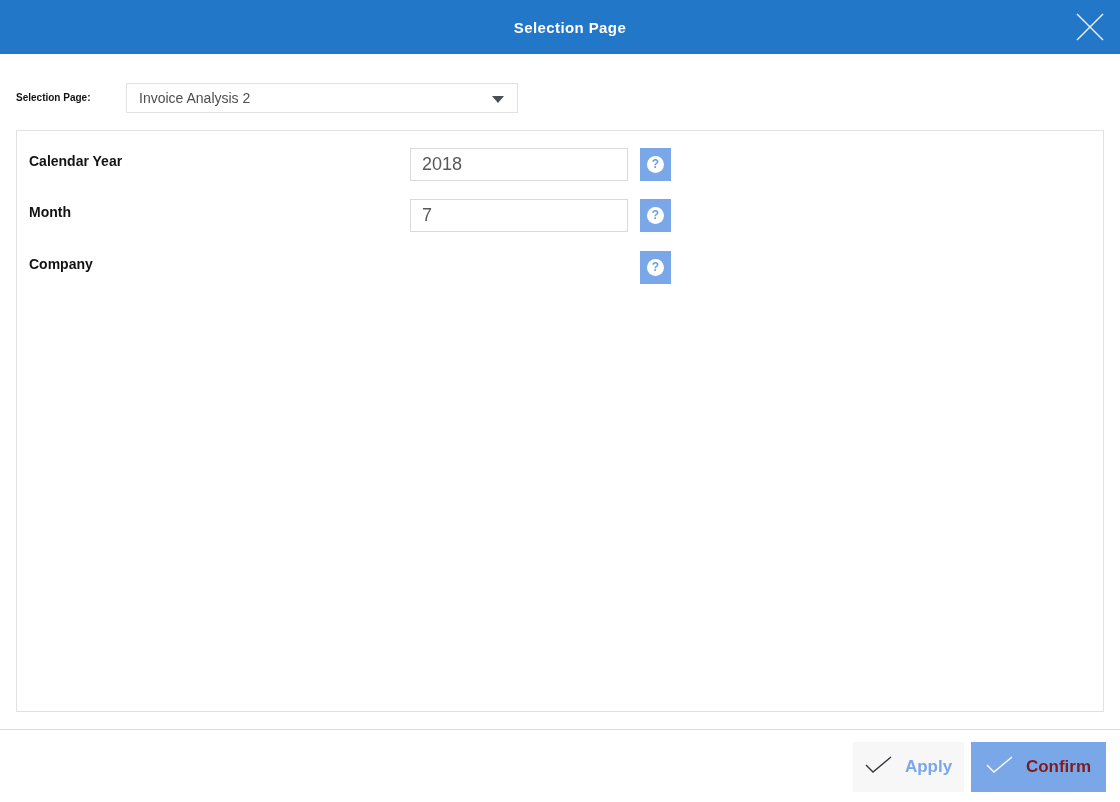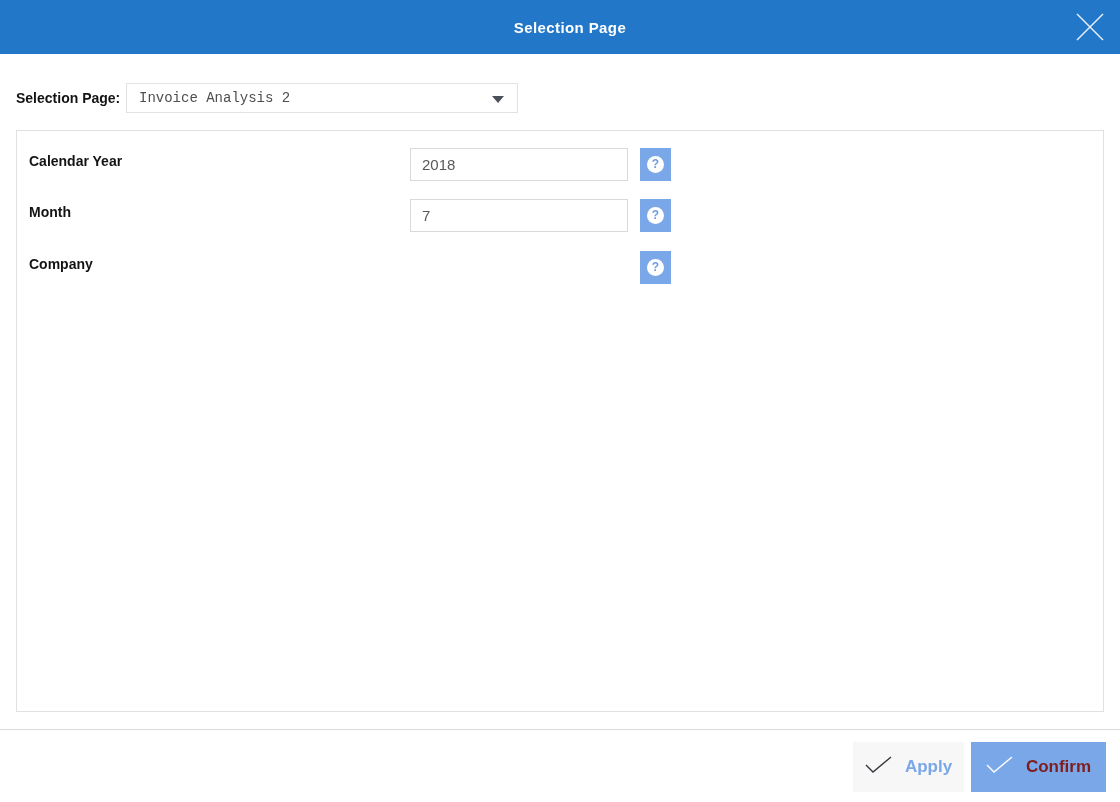--- a/index.html
+++ b/index.html
@@ -25,25 +25,25 @@
     position: absolute; right: 13px; top: 10px;
     width: 34px; height: 34px;
     background: transparent; border: none; cursor: pointer;
     display: flex; align-items: center; justify-content: center;
   }
 
   
   .selector-row { position: absolute; top: 83px; left: 0; right: 0; height: 30px; }
   .selector-label {
     position: absolute; left: 16px; top: 0; height: 30px; line-height: 30px;
-    font-size: 14px; font-weight: bold; color: #131313;
+    font-size: 10px; font-weight: bold; color: #131313;
   }
   .dropdown {
     position: absolute; left: 126px; top: 0; width: 392px; height: 30px;
-    background: #fff; border: 1px solid #e2e2e2; cursor: pointer; font-family: Liberation Mono, monospace;
+    background: #fff; border: 1px solid #e2e2e2; cursor: pointer;
   }
   .dropdown-value {
     display: block; height: 28px; line-height: 28px; padding-left: 12px;
     font-size: 14px; color: #4e4e4e;
     white-space: nowrap; overflow: hidden;
   }
   .dropdown-arrow {
     position: absolute; right: 13px; top: 12px;
     width: 0; height: 0;
     border-left: 6px solid transparent; border-right: 6px solid transparent;
@@ -60,21 +60,21 @@
   .field-row.r1 { top: 68px; }
   .field-row.r2 { top: 120px; }
   .field-label {
     position: absolute; left: 12px; top: 5px;
     font-size: 14px; font-weight: bold; color: #131313;
   }
   .field-input {
     position: absolute; left: 393px; top: 0; width: 218px; height: 33px;
     border: 1px solid #d9d9d9; background: #fff;
     font-family: "Liberation Sans", sans-serif;
-    font-size: 15px; color: #57595b; padding-left: 11px;
+    font-size: 18px; color: #57595b; padding-left: 11px;
     outline: none;
   }
   .help-btn {
     position: absolute; left: 623px; top: 0; width: 31px; height: 33px;
     background: #7aa7e8; border: none; cursor: pointer;
     display: flex; align-items: center; justify-content: center;
   }
   .help-circle {
     width: 17px; height: 17px; border-radius: 50%; background: #ffffff;
     color: #6b9ce6; font-size: 12px; font-weight: bold; line-height: 17px;

